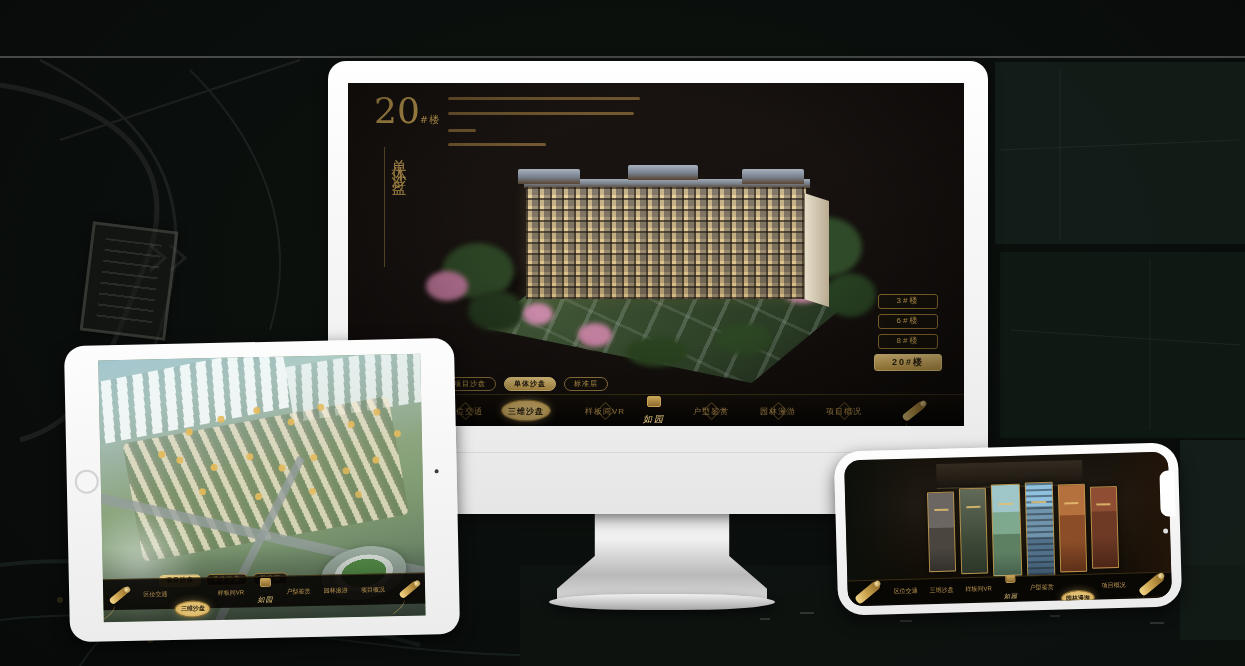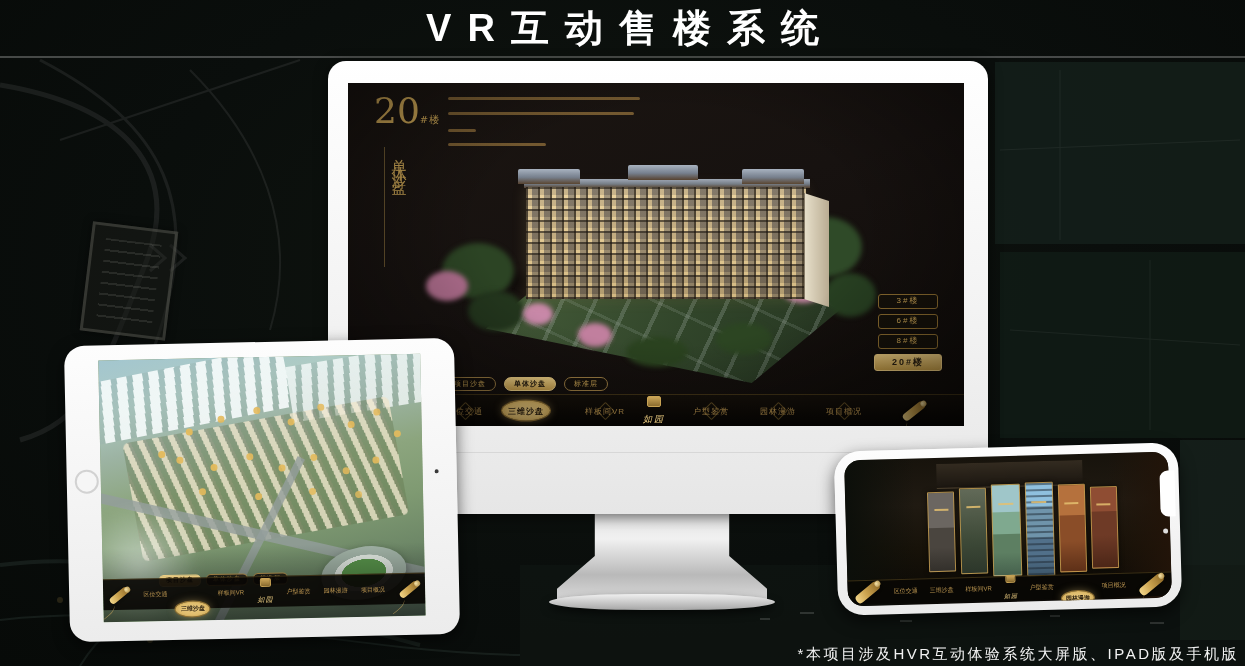--- a/index.html
+++ b/index.html
@@ -204,21 +204,20 @@
     <g fill="#ffffff" opacity="0.14">
       <rect x="760" y="618" width="10" height="2"></rect>
         <rect x="800" y="612" width="14" height="2"></rect>
       <rect x="900" y="620" width="12" height="2"></rect>
         <rect x="1050" y="615" width="10" height="2"></rect>
       <rect x="1150" y="622" width="14" height="2"></rect>
     </g>
   </svg>
   <div class="a plaque"></div>
 
-  <div class="a title">VR互动售楼系统</div>
   <div class="a title-rule"></div>
 
   <div class="a monitor-neck"></div>
   <div class="a monitor-base"></div>
   <div class="a monitor-frame"></div>
   <div class="a chin-line"></div>
 
   <div class="a screen">
     <div class="a blk-num">
       <span>20</span><small>#楼</small>
@@ -339,14 +338,13 @@
         <div class="nav-item"><span class="lbl">户型鉴赏</span></div>
         <div class="nav-item active" style="position:relative;"><span class="hl"></span><span class="lbl" style="position:relative;z-index:1;">园林漫游</span></div>
         <div class="nav-item"><span class="lbl">项目概况</span></div>
         <span class="scroll"></span>
       </div>
     </div>
     <div class="a p-notch"></div>
     <div class="a p-dot"></div>
   </div>
 
-  <div class="a caption">*本项目涉及HVR互动体验系统大屏版、IPAD版及手机版</div>
 </div>
 
 </body></html>

